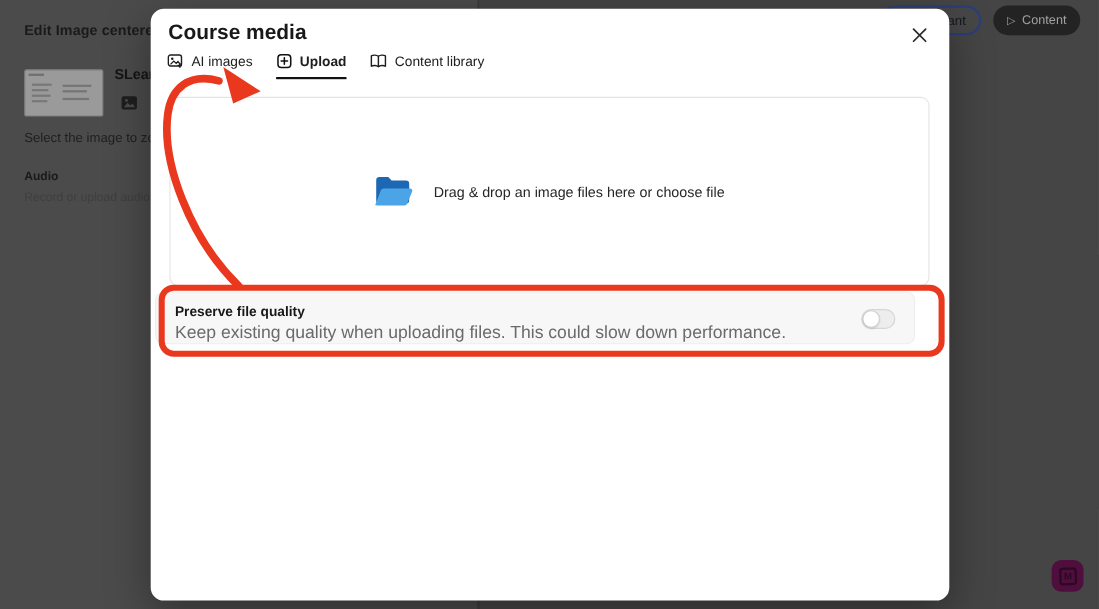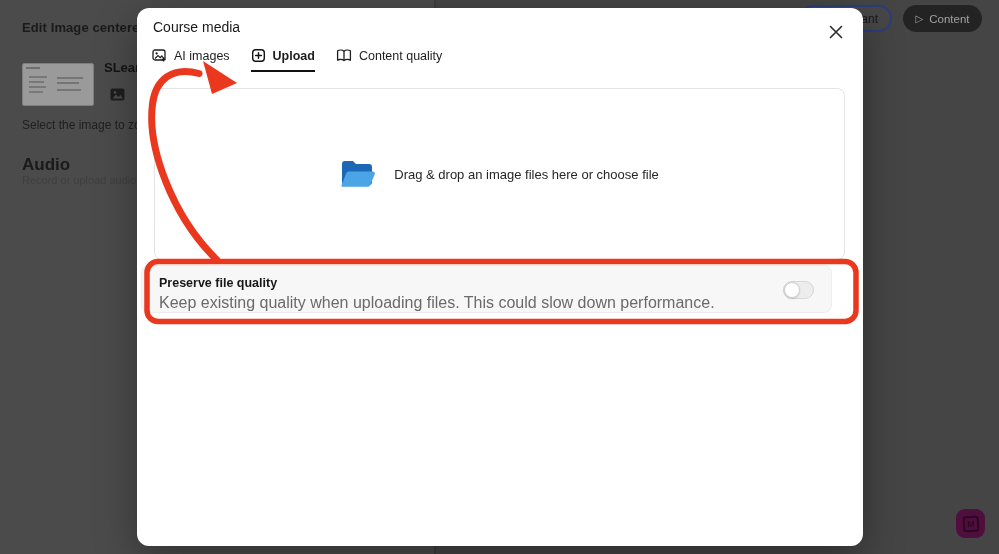--- a/index.html
+++ b/index.html
@@ -18,41 +18,41 @@
   .thumb { position:absolute; left:22px; top:63px; width:72px; height:43px; background:#9a9a9a; border:1px solid #7e7e7e; border-radius:2px; overflow:hidden; }
   .thumb .t-head { position:absolute; left:3px; top:3px; width:14px; height:2px; background:#6f6f6f; }
   .thumb .t-side1,.thumb .t-side2,.thumb .t-side3,.thumb .t-side4 { position:absolute; left:6px; height:2px; background:#787878; }
   .thumb .t-side1 { top:12px; width:18px; } .thumb .t-side2 { top:17px; width:15px; }
   .thumb .t-side3 { top:22px; width:17px; } .thumb .t-side4 { top:27px; width:14px; }
   .thumb .t-main1,.thumb .t-main2,.thumb .t-main3 { position:absolute; left:34px; height:2px; background:#757575; }
   .thumb .t-main1 { top:13px; width:26px; } .thumb .t-main2 { top:18px; width:22px; } .thumb .t-main3 { top:25px; width:24px; }
   .slearn { position:absolute; left:104px; top:60px; font-size:13px; font-weight:bold; color:#141414; white-space:nowrap; }
   .mini-img-icon { position:absolute; left:110px; top:87px; }
   .select-hint { position:absolute; left:22px; top:118px; font-size:12px; color:#202020; white-space:nowrap; }
-  .audio-title { position:absolute; left:22px; top:155px; font-size:17px; font-weight:bold; color:#1a1a1a; }
+  .audio-title { position:absolute; left:22px; top:155px; font-size:11px; font-weight:bold; color:#1a1a1a; }
   .audio-hint { position:absolute; left:22px; top:174px; font-size:11px; color:#3f3f3f; white-space:nowrap; }
 
   .assistant-btn { position:absolute; left:800px; top:5px; width:92px; height:27px; border-radius:15px;
     background:#474747; border:2px solid #2b3e7c; color:#15181e; font-size:12px;
     display:flex; align-items:center; justify-content:flex-end; padding-right:12px; }
   .preview-btn { position:absolute; left:903px; top:5px; width:79px; height:27px; border-radius:15px;
     background:#232323; color:#a2a2a2; font-size:11.5px;
     display:flex; align-items:center; justify-content:center; gap:6px; }
   .preview-btn .play { font-size:10px; }
 
   .logo { position:absolute; left:956px; top:509px; width:29px; height:29px; border-radius:9px;
     background:#4f0e3d; display:flex; align-items:center; justify-content:center; }
   .logo .frame { width:16px; height:16px; border:2.5px solid #2c0923; border-radius:3px;
     display:flex; align-items:center; justify-content:center; transform:rotate(-2deg); }
   .logo .frame span { font-size:9px; font-weight:bold; color:#2c0923; }
 
   
   .modal { position:absolute; left:137px; top:8px; width:726px; height:538px;
     background:#ffffff; border-radius:12px; box-shadow:0 12px 40px rgba(0,0,0,.35); z-index:10; }
-  .modal-title { position:absolute; left:16px; top:11px; font-size:14px; font-weight:normal; color:#191919; }
+  .modal-title { position:absolute; left:16px; top:11px; font-size:19px; font-weight:bold; color:#191919; }
   .modal-close { position:absolute; right:16px; top:13px; width:22px; height:22px;
     display:flex; align-items:center; justify-content:center; cursor:pointer; }
 
   .tabs { position:absolute; left:15px; top:40px; display:flex; gap:21px; }
   .tab { display:flex; align-items:center; gap:7px; font-size:12.5px; color:#1d1d1d;
     padding-bottom:7px; border-bottom:2px solid transparent; cursor:pointer; }
   .tab.active { border-bottom-color:#111111; font-weight:bold;text-align:center; }
   .tab svg { display:block; }
 
   .dropzone { position:absolute; left:17px; top:80px; width:691px; height:172px;
@@ -141,21 +141,21 @@
         <rect x="1.7" y="1.7" width="11.6" height="11.6" rx="3" fill="none" stroke="#111" stroke-width="1.4"></rect>
         <path d="M7.5 4.6 v5.8 M4.6 7.5 h5.8" stroke="#111" stroke-width="1.4" stroke-linecap="round"></path>
       </svg>
       <span>Upload</span>
     </div>
     <div class="tab">
       <svg width="16" height="15" viewBox="0 0 16 15">
         <path d="M8 3.2 C6.4 1.8 3.3 1.8 1.6 2.8 V12.2 C3.3 11.2 6.4 11.2 8 12.6 C9.6 11.2 12.7 11.2 14.4 12.2 V2.8 C12.7 1.8 9.6 1.8 8 3.2 Z" fill="none" stroke="#1d1d1d" stroke-width="1.3" stroke-linejoin="round"></path>
         <path d="M8 3.2 V12.6" stroke="#1d1d1d" stroke-width="1.3"></path>
       </svg>
-      <span>Content quality</span>
+      <span>Content library</span>
     </div>
   </div>
 
   <div class="dropzone">
     <svg width="36" height="31" viewBox="0 0 36 31">
       <path d="M2 5 q0-3 3-3 h8 l3 3 h13 q3 0 3 3 v15 q0 3 -3 3 H5 q-3 0 -3-3 Z" fill="#1d68b4"></path>
       <path d="M1.2 27.2 L6.2 14.2 c0.4-1.1 1.4-1.8 2.5-1.8 h24 c1.6 0 2.6 1.3 2 2.8 L30.2 26 c-0.4 1.1-1.4 1.8-2.5 1.8 H3.2 c-1.5 0-2.4-0.4-2-0.6 Z" fill="#4aa4e6"></path>
     </svg>
     <div class="dz-text">
       <span>Drag &amp; drop an image files here or</span>

